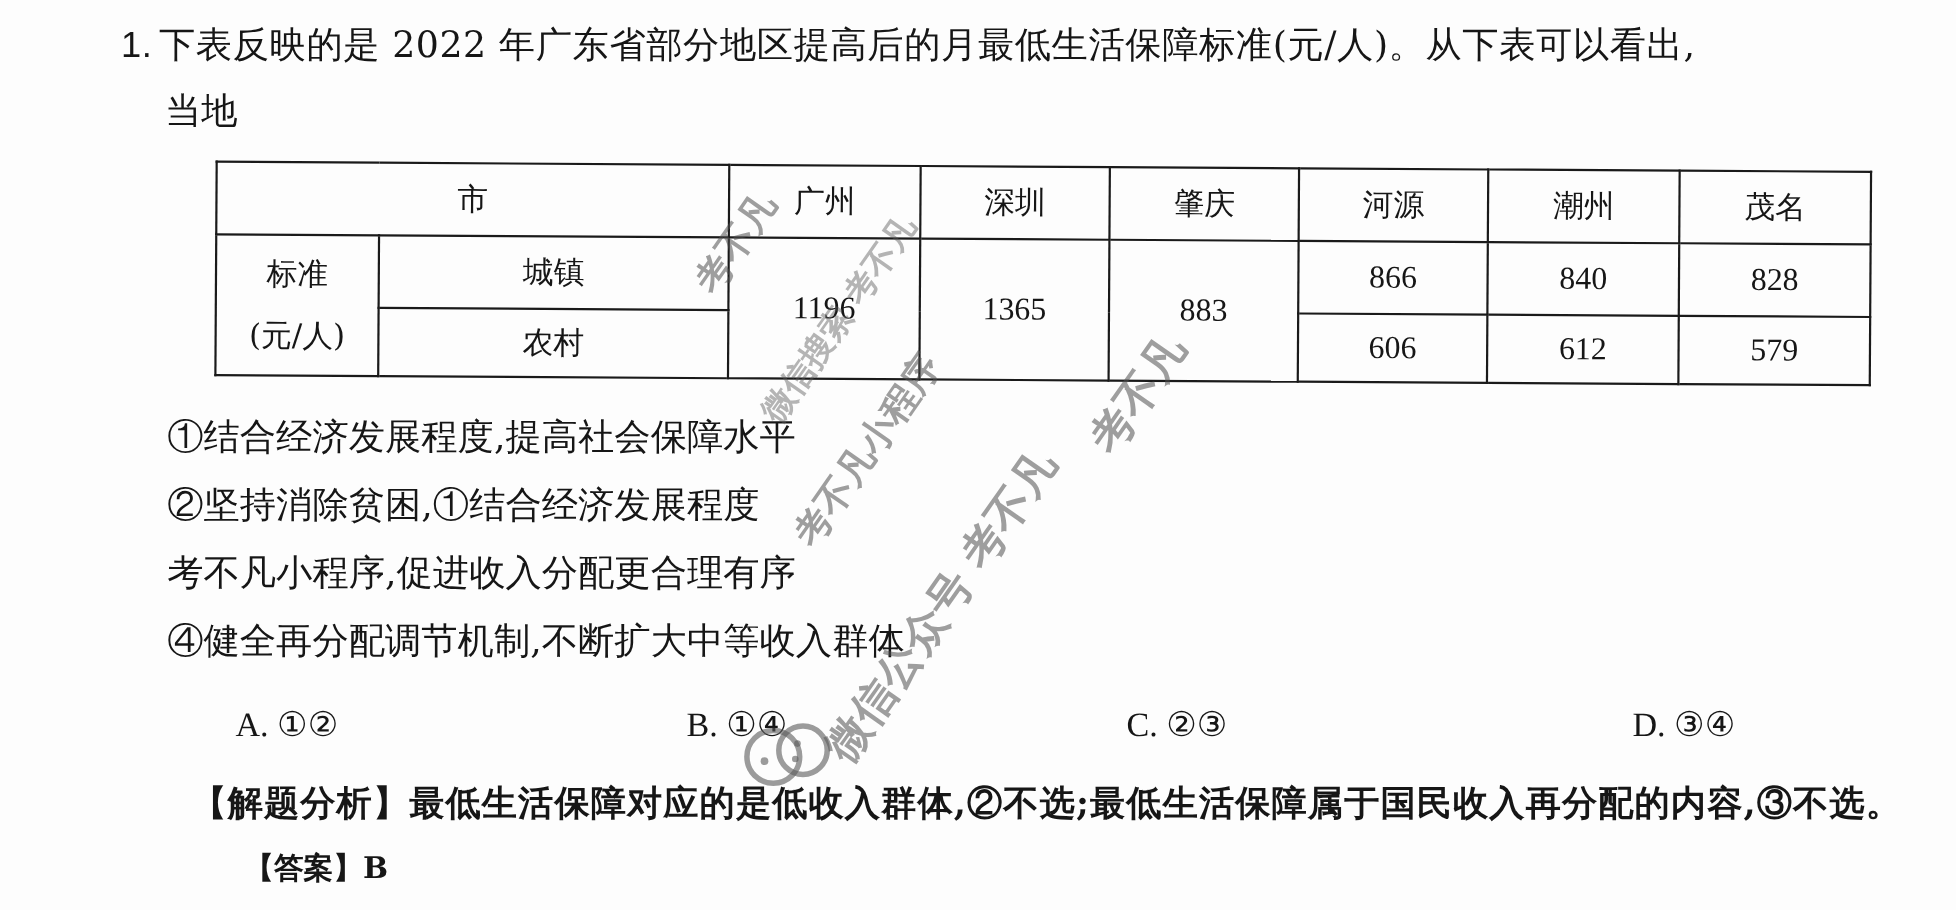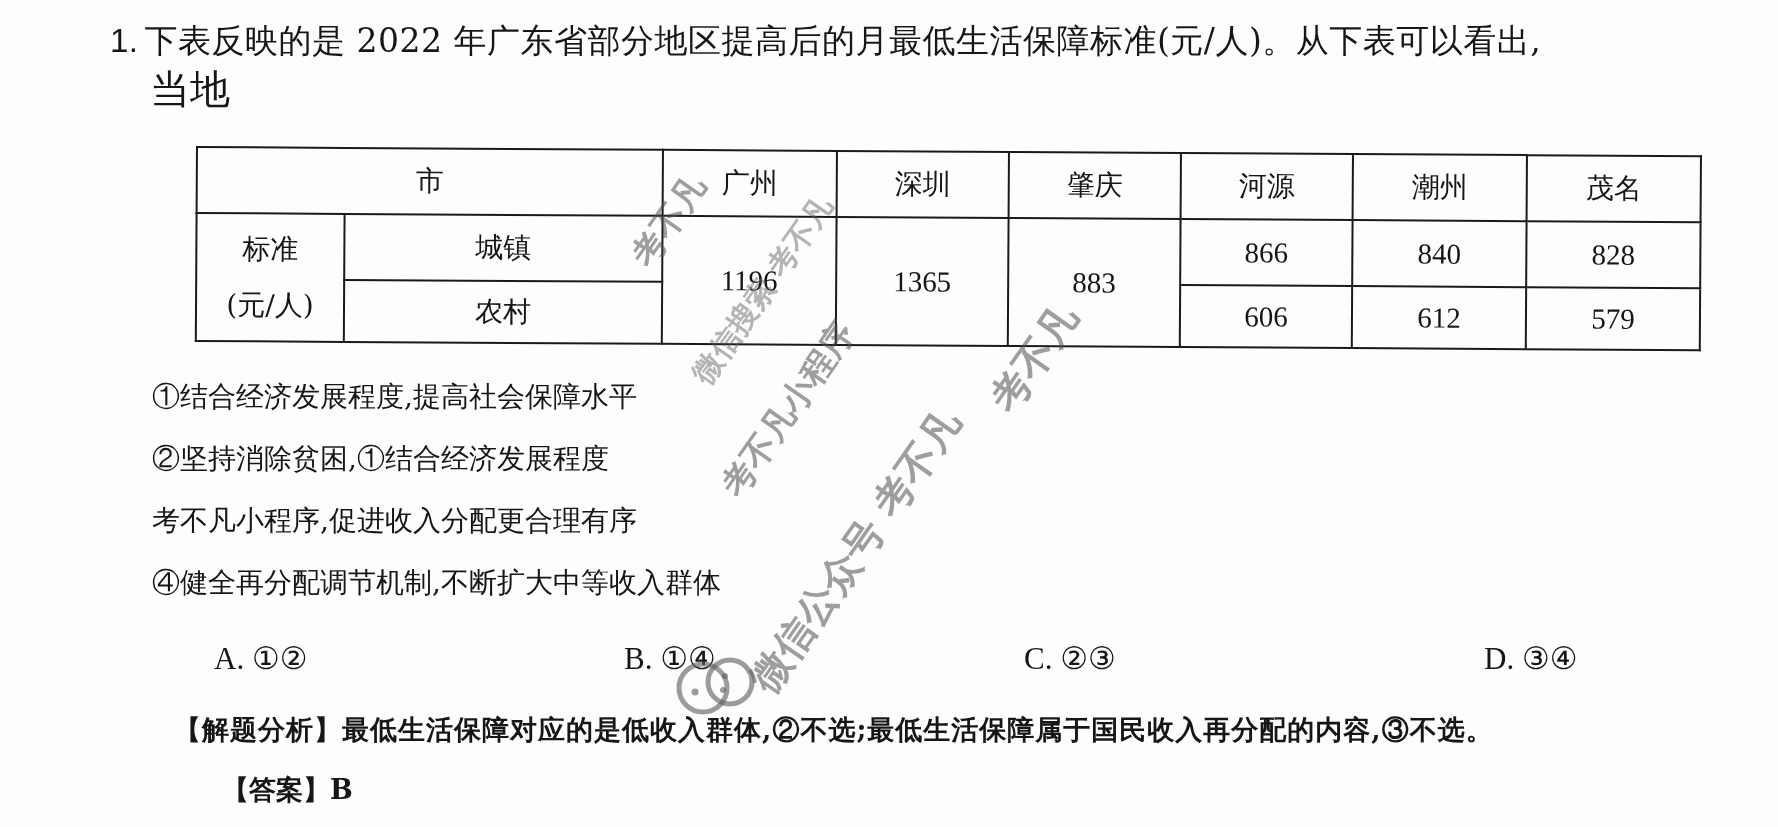--- a/index.html
+++ b/index.html
@@ -4,35 +4,35 @@
   <style>
     html, body { margin: 0; padding: 0; }
     body {
       width: 1778px; height: 827px; background: #fdfdfd; position: relative; overflow: hidden;
       font-family: "DejaVu Serif", "Liberation Serif", serif; color: #161616;
     }
     .stem {
       position: absolute; left: 110px; top: 16px; font-size: 33px; line-height: 50px; letter-spacing: 0.5px; text-align: right;
     }
     .stem .num { font-family: "Liberation Sans", sans-serif; margin-right: 6px; }
-    .stem2 { position: absolute; left: 150px; top: 64px; font-size: 40px; line-height: 50px; }
+    .stem2 { position: absolute; left: 150px; top: 76px; font-size: 33px; line-height: 50px; }
     table.std {
       position: absolute; left: 196px; top: 146px; width: 1506px; border-collapse: collapse;
       font-size: 28px; transform: rotate(0.35deg); transform-origin: left top;
     }
     table.std td {
       border: 2.5px solid #1a1a1a; text-align: center; vertical-align: middle; padding: 0;
       font-family: "DejaVu Serif", serif;
     }
     table.std td.num { font-family: "Liberation Serif", serif; font-size: 29px; }
-    .opt { position: absolute; left: 152px; font-size: 28px; line-height: 50px; }
+    .opt { position: absolute; left: 152px; font-size: 33px; line-height: 50px; }
     .choices { position: absolute; top: 640px; left: 0; width: 1778px; height: 50px; font-size: 31px; margin-left: 24px; }
     .choice { position: absolute; top: 0; font-family: "Liberation Serif", serif; }
     .analysis {
-      position: absolute; left: 174px; top: 710px; font-size: 27px; line-height: 40px; font-weight: bold;
+      position: absolute; left: 174px; top: 710px; font-size: 32px; line-height: 40px; font-weight: bold;
       letter-spacing: 1px;
     }
     .answer { position: absolute; left: 174px; top: 770px; font-size: 27px; line-height: 40px; font-weight: bold; margin-left: 48px; }
     .wm {
       position: absolute; color: rgba(80,80,80,0.55); font-family: "DejaVu Sans", sans-serif; font-weight: bold;
       transform-origin: left center; white-space: nowrap; pointer-events: none;
     }
     .wm-icon { position: absolute; left: 675px; top: 650px; width: 90px; height: 70px; pointer-events: none; }
   </style>
 </head>

